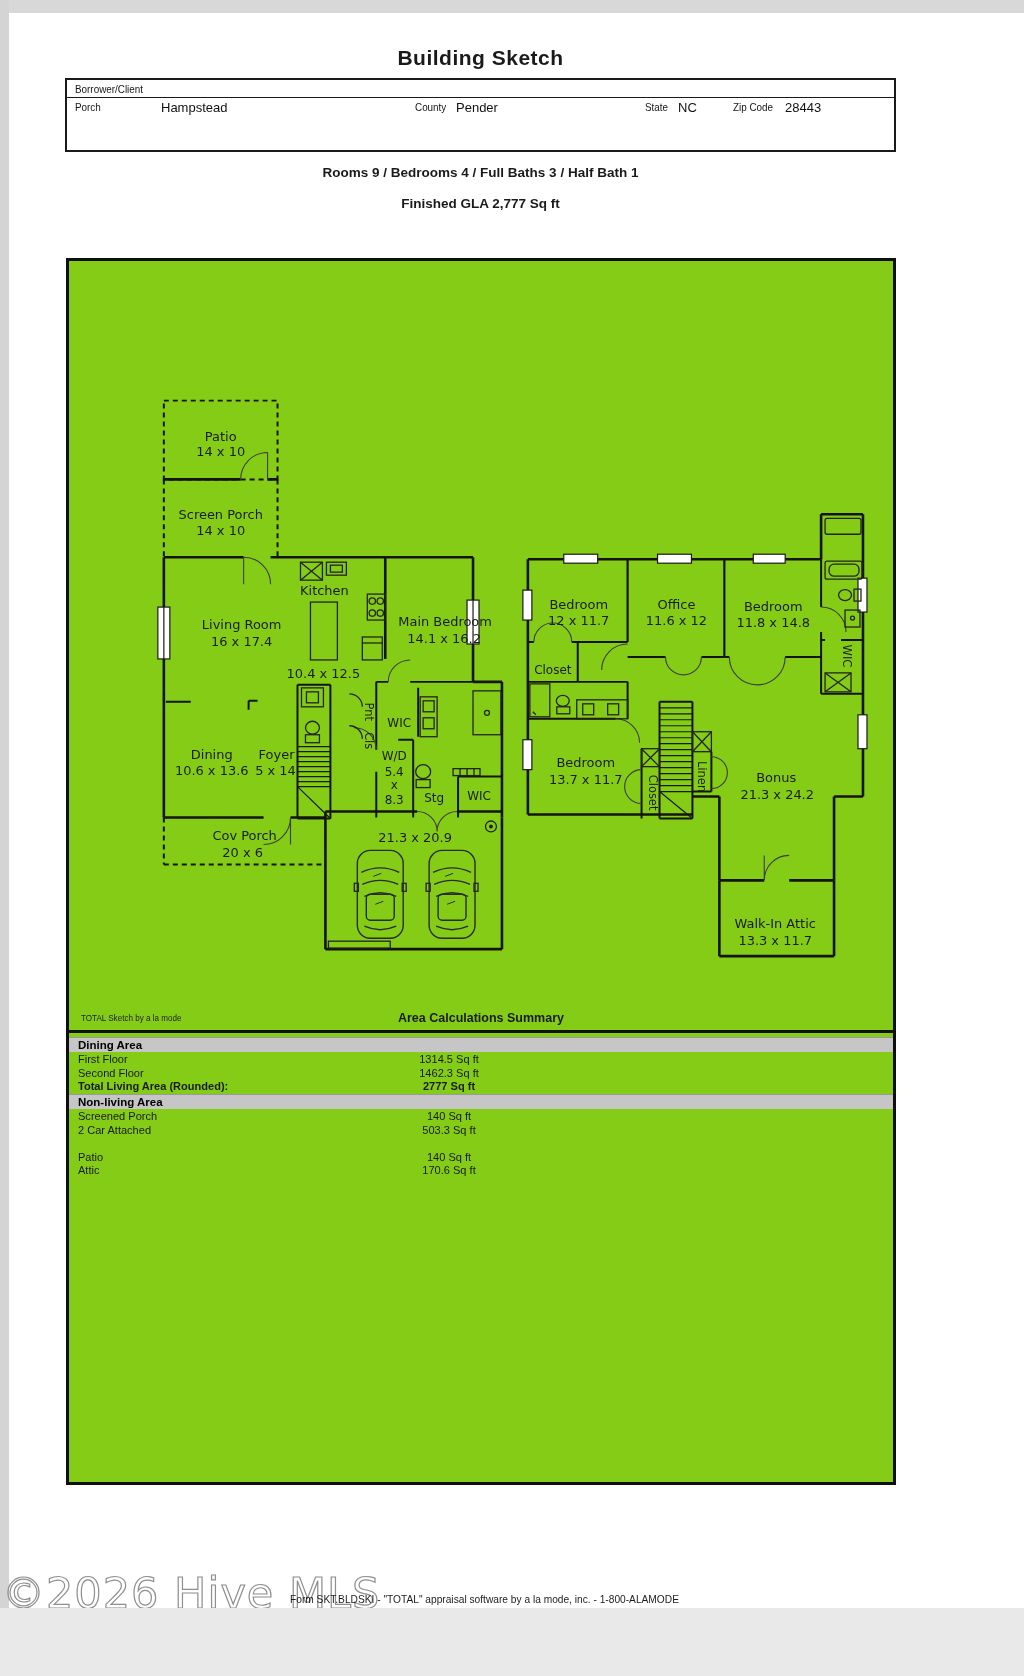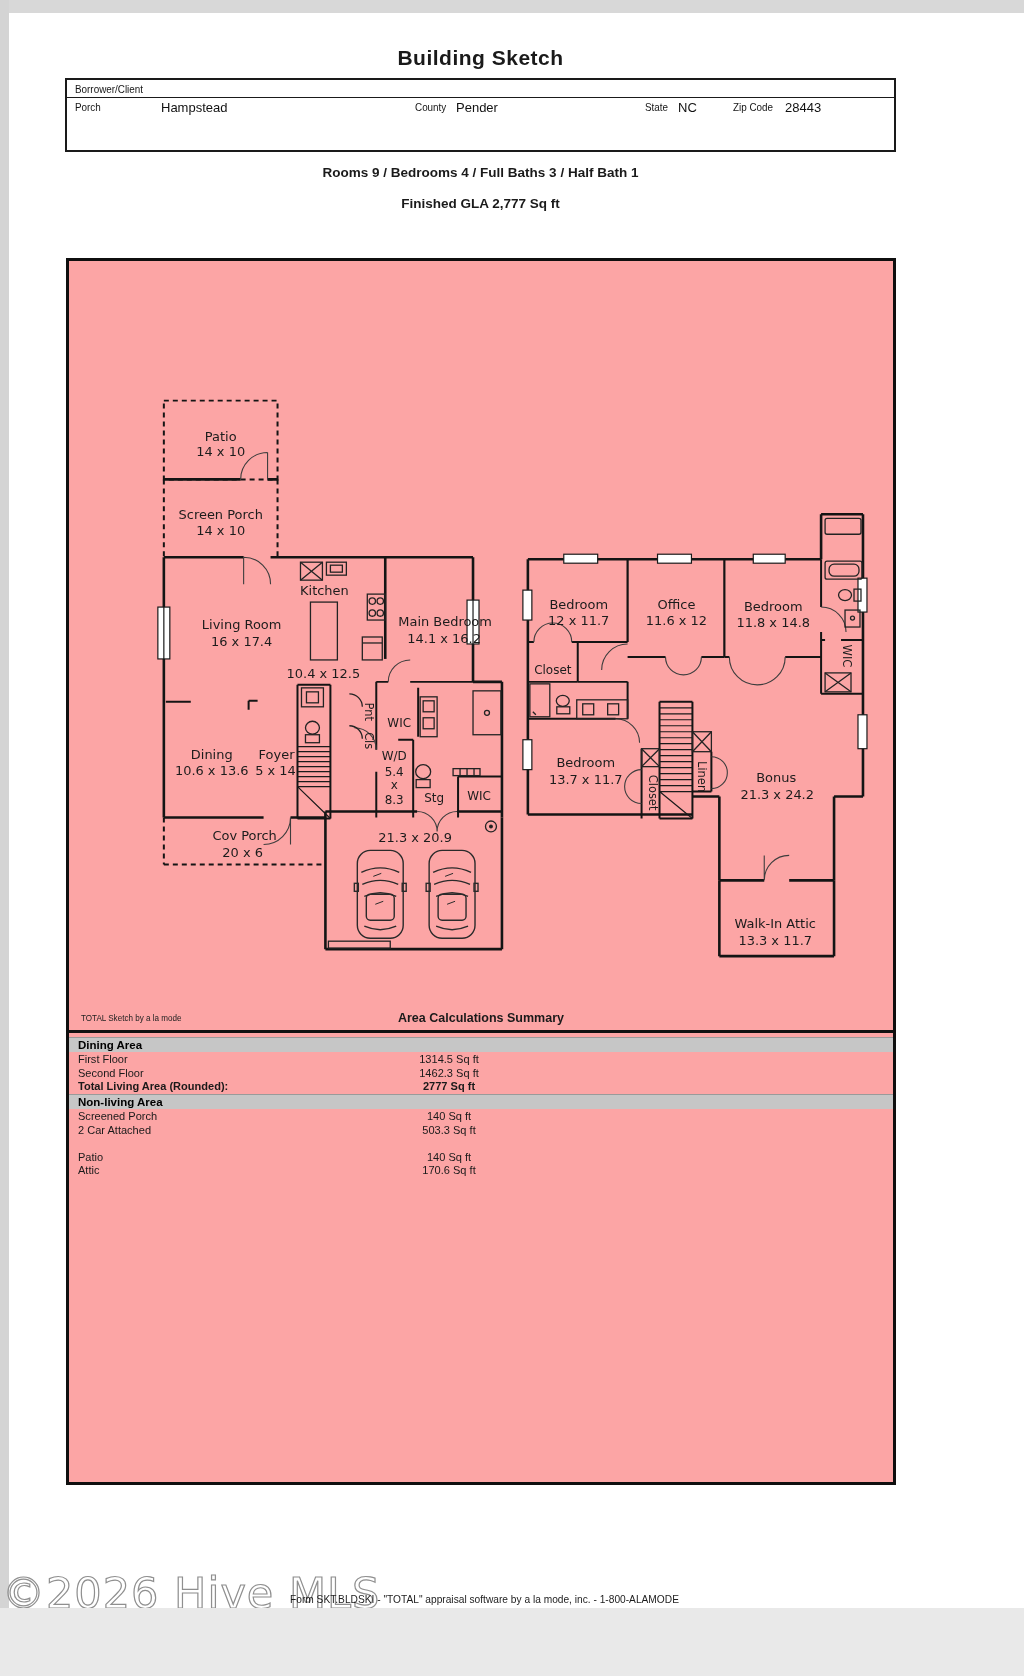--- a/index.html
+++ b/index.html
@@ -13,21 +13,21 @@
   .edge-bottom2{left:0;top:1669px;width:1024px;height:7px;background:#8a8a8a;}
   
   .doc-title{left:65px;top:46px;width:831px;text-align:center;font-size:21px;font-weight:bold;letter-spacing:.5px;}
   .info-table{left:65px;top:78px;width:827px;height:70px;border:2px solid #1a1a1a;background:#fff;}
   .irow{position:relative;width:100%;}
   .irow + .irow{border-top:1px solid #1a1a1a;}
   .lbl{position:absolute;font-size:10.5px;color:#151515;transform:scaleX(.94);transform-origin:left center;white-space:nowrap;top:3px;}
   .val{position:absolute;font-size:13px;color:#111;white-space:nowrap;top:2px;}
   .rooms-line{left:65px;width:831px;text-align:center;font-weight:bold;font-size:13.5px;}
   
-  .sketchbox{left:66px;top:258px;width:824px;height:1221px;border:3px solid #0f0f0f;background:#fca5a5;}
+  .sketchbox{left:66px;top:258px;width:824px;height:1221px;border:3px solid #0f0f0f;background:#84cc16;}
   .plan-svg{position:absolute;left:0;top:0;}
   .brand{position:absolute;left:12px;top:752px;font-size:8.5px;color:#222;transform:scaleX(.95);transform-origin:left center;}
   .sum-title{position:absolute;left:0;top:750px;width:100%;text-align:center;font-size:12.5px;font-weight:bold;}
   .sum-divider{position:absolute;left:-1px;top:769px;width:826px;height:3px;background:#111;}
   .band{position:absolute;left:0;width:824px;height:14px;background:#c6c6c6;border-top:1px solid #9a9a9a;}
   .band span{position:absolute;left:9px;top:1px;font-size:11.5px;font-weight:bold;color:#000;}
   .srow{position:absolute;left:0;width:824px;height:13.5px;}
   .sl{position:absolute;left:9px;top:0;font-size:11.5px;transform:scaleX(.96);transform-origin:left center;white-space:nowrap;}
   .sv{position:absolute;left:305px;top:0;width:150px;text-align:center;font-size:11.5px;transform:scaleX(.96);white-space:nowrap;}
   .srow.bold .sl,.srow.bold .sv{font-weight:bold;}

